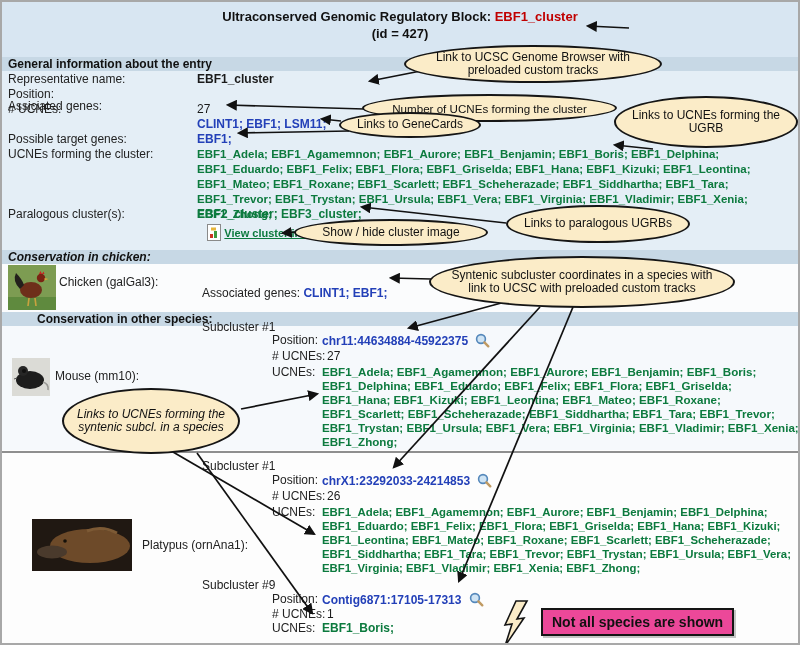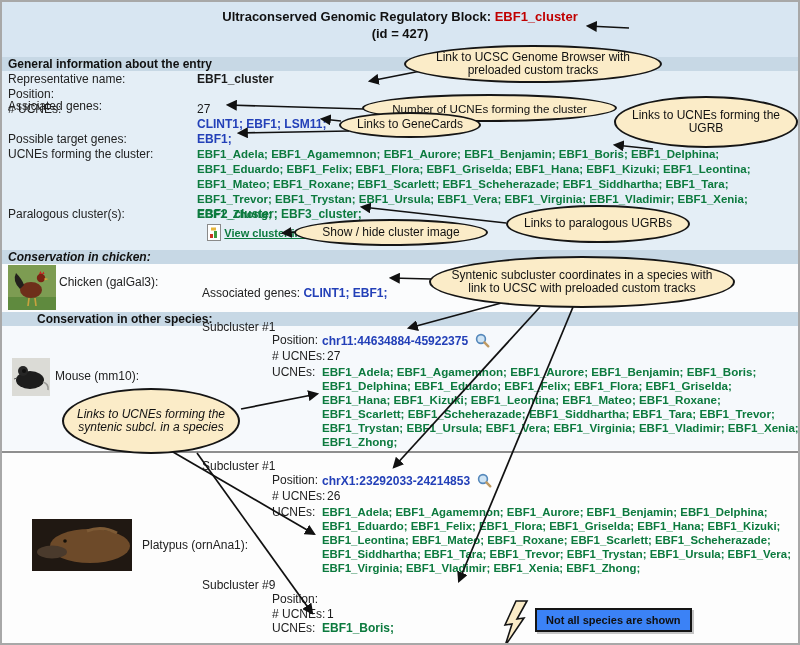--- a/index.html
+++ b/index.html
@@ -19,22 +19,22 @@
   .lb{color:#2340b8;font-weight:bold;}
   .lg{color:#0c7a3e;font-weight:bold;}
   .lgu{color:#0c7a3e;font-weight:bold;text-decoration:underline;font-size:11px;}
   .bold{font-weight:bold;}
   .list{line-height:15px;}
   .list2{line-height:14px;}
   .sep{position:absolute;left:0;width:100%;height:2px;background:#8f8f8f;z-index:3;}
   .callout{position:absolute;background:#fbecc8;border:2px solid #151515;border-radius:50%;
            display:flex;align-items:center;justify-content:center;text-align:center;
            font-size:12px;line-height:1.12;z-index:6;padding:2px 10px;box-sizing:border-box;color:#111;}
-  .cbox{position:absolute;background:#3b82f6;border:2px solid #151515;font-weight:bold;font-size:11px;
-        padding:4px 9px;z-index:6;color:#111;box-shadow:2px 2px 0 rgba(0,0,0,.22);}
+  .cbox{position:absolute;background:#ec4899;border:2px solid #151515;font-weight:bold;font-size:14px;
+        padding:4px 9px;z-index:6;color:#111;box-shadow:2px 2px 0 rgba(0,0,0,.22);margin-left:6px;}
   .arrows{position:absolute;left:0;top:0;z-index:5;pointer-events:none;}
   .mag{display:inline-block;vertical-align:-3px;margin-left:4px;}
   .photo{position:absolute;z-index:1;}
 </style>
 </head>
 <body>
 
 <div class="page">
 
   <div class="abs band-top"></div>
@@ -146,20 +146,27 @@
     <rect width="100" height="52" fill="#201812"></rect>
     <ellipse cx="58" cy="27" rx="40" ry="17" fill="#6d4a29"></ellipse>
     <ellipse cx="20" cy="33" rx="15" ry="6.5" fill="#4a3a2c"></ellipse>
     <circle cx="33" cy="22" r="1.8" fill="#151009"></circle>
     <path d="M55,12 Q70,6 85,14" stroke="#7d5a35" stroke-width="3" fill="none"></path>
   </svg>
   <div class="abs lbl" style="left:140px;top:536px;">Platypus (ornAna1):</div>
 
   <div class="abs lbl" style="left:200px;top:576px;">Subcluster #9</div>
   <div class="abs lbl" style="left:270px;top:590px;">Position:</div>
+  <div class="abs" style="left:320px;top:590px;">
+    <a class="lb">Contig6871:17105-17313</a>
+    <svg class="mag" width="15" height="15">
+      <circle cx="6" cy="6" r="4.4" fill="#cfe4f4" stroke="#5588bb" stroke-width="1.6"></circle>
+      <line x1="9.4" y1="9.4" x2="13.3" y2="13.3" stroke="#c09a62" stroke-width="2.4" stroke-linecap="round"></line>
+    </svg>
+  </div>
   <div class="abs lbl" style="left:270px;top:605px;"># UCNEs:</div>
   <div class="abs" style="left:325px;top:605px;">1</div>
   <div class="abs lbl" style="left:270px;top:619px;">UCNEs:</div>
   <div class="abs" style="left:320px;top:619px;"><a class="lg">EBF1_Boris;</a> </div>
 
   <div class="sep" style="top:641px;"></div>
 
   <svg class="arrows" width="800" height="645">
     <defs>
       <marker id="ah" viewBox="0 0 10 10" refX="8" refY="5" markerWidth="6.5" markerHeight="6.5" orient="auto-start-reverse">

